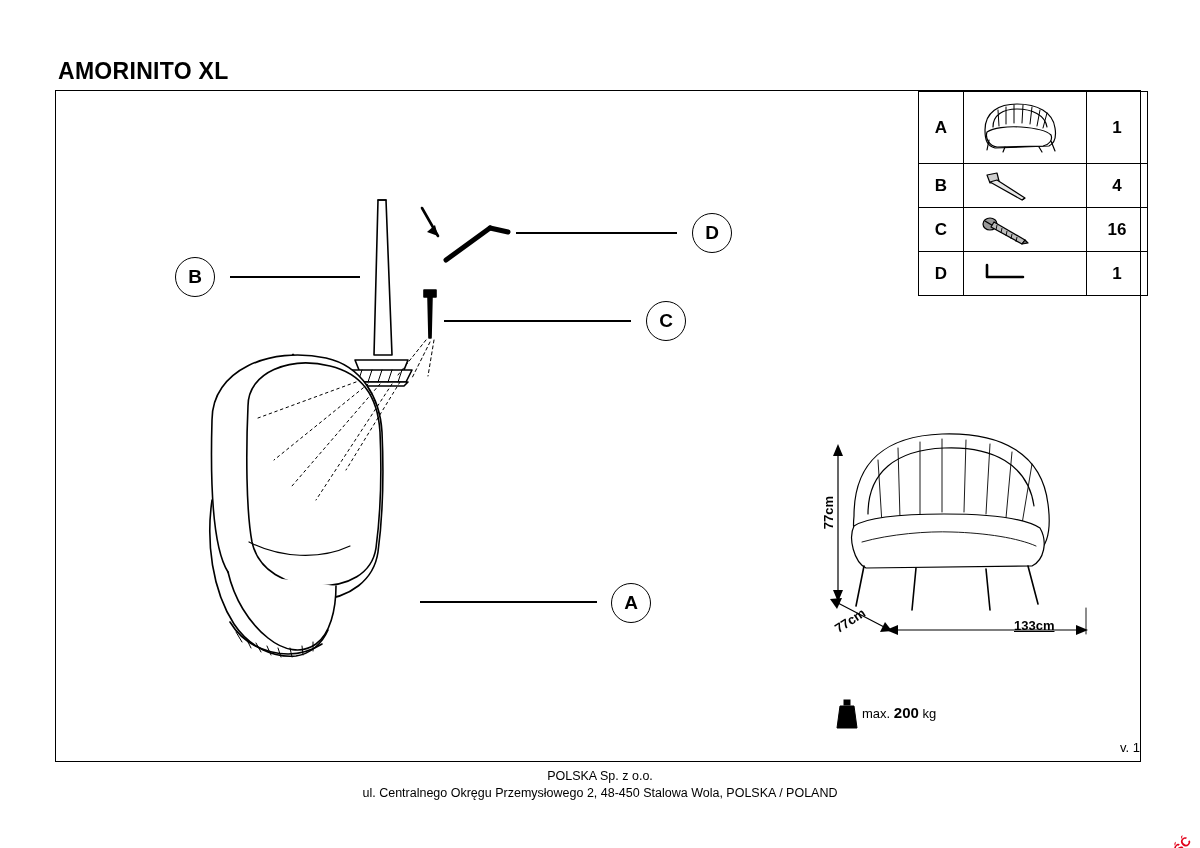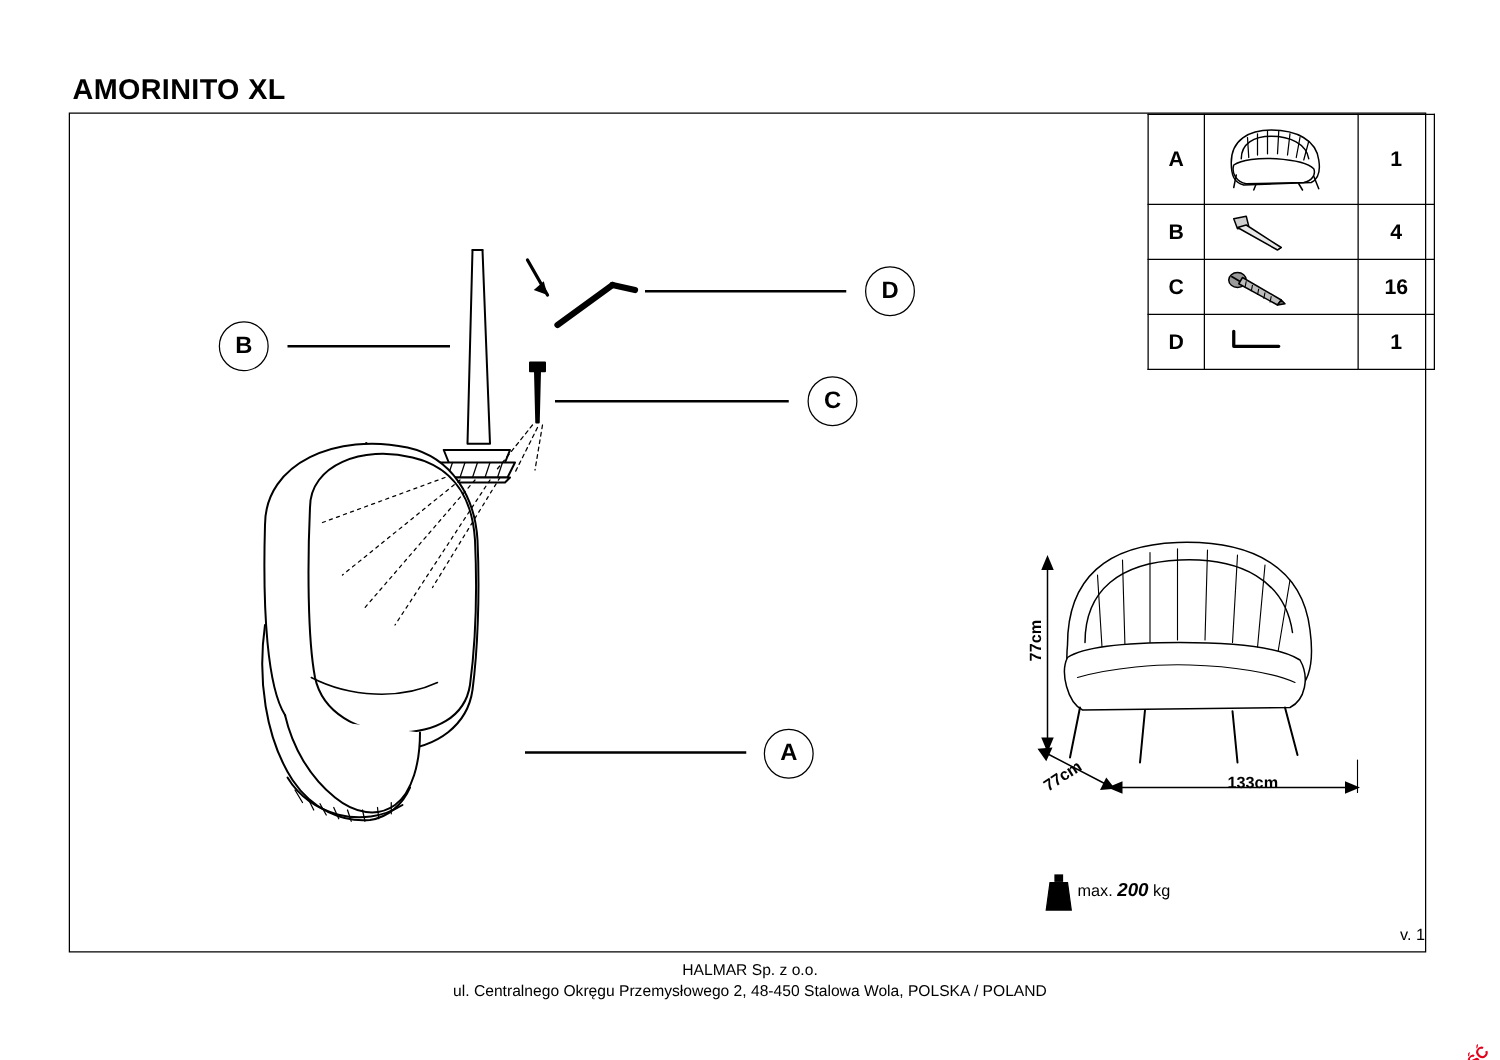--- a/index.html
+++ b/index.html
@@ -98,21 +98,21 @@
     transform-origin: center center;
   }
   
   .maxload {
     position: absolute;
     left: 862px;
     top: 704px;
     font-size: 13px;
     white-space: nowrap;
   }
-  .maxload b { font-size: 15px; font-style: italic; }
+  .maxload b { font-size: 15px; }
   
   .version {
     position: absolute;
     right: 60px;
     top: 740px;
     font-size: 13px;
   }
   
   .footer {
     position: absolute;
@@ -320,34 +320,34 @@
       <path d="M72 210 L262 210" stroke-width="1.2"></path>
       <path d="M66 210 L78 205 L78 215 Z" fill="#000" stroke="none"></path>
       <path d="M268 210 L256 205 L256 215 Z" fill="#000" stroke="none"></path>
 
       <path d="M266 188 L266 214" stroke-width="0.9"></path>
     </g>
   </svg>
 
   <div class="dim-label dim-vert" style="left:806px; top:505px; width:44px; text-align:center;">77cm</div>
   <div class="dim-label dim-diag" style="left:828px; top:613px; width:44px; text-align:center;">77cm</div>
-  <div class="dim-label" style="left:982px; top:618px;">133cm</div>
+  <div class="dim-label" style="left:1014px; top:618px;text-decoration:underline;">133cm</div>
 
   <svg style="position:absolute; left:834px; top:698px; width:26px; height:34px;" viewBox="0 0 26 34" xmlns="http://www.w3.org/2000/svg">
     <g fill="#000" stroke="#000" stroke-width="1">
       <rect x="10" y="2" width="6" height="5"></rect>
       <path d="M6 8 L20 8 L23 30 L3 30 Z"></path>
     </g>
   </svg>
   <div class="maxload">
     <span>max. </span><b>200</b><span> kg</span>
   </div>
 
   <div class="version">v. 1</div>
 
   <div class="footer">
-    <div>HALMAR Sp. z o.o.</div>
+    <div>POLSKA Sp. z o.o.</div>
     <div>ul. Centralnego Okręgu Przemysłowego 2, 48-450 Stalowa Wola, POLSKA / POLAND</div>
   </div>
 
   <div class="nowosc">NOWOŚĆ</div>
 
 </div>
 
 </body></html>

